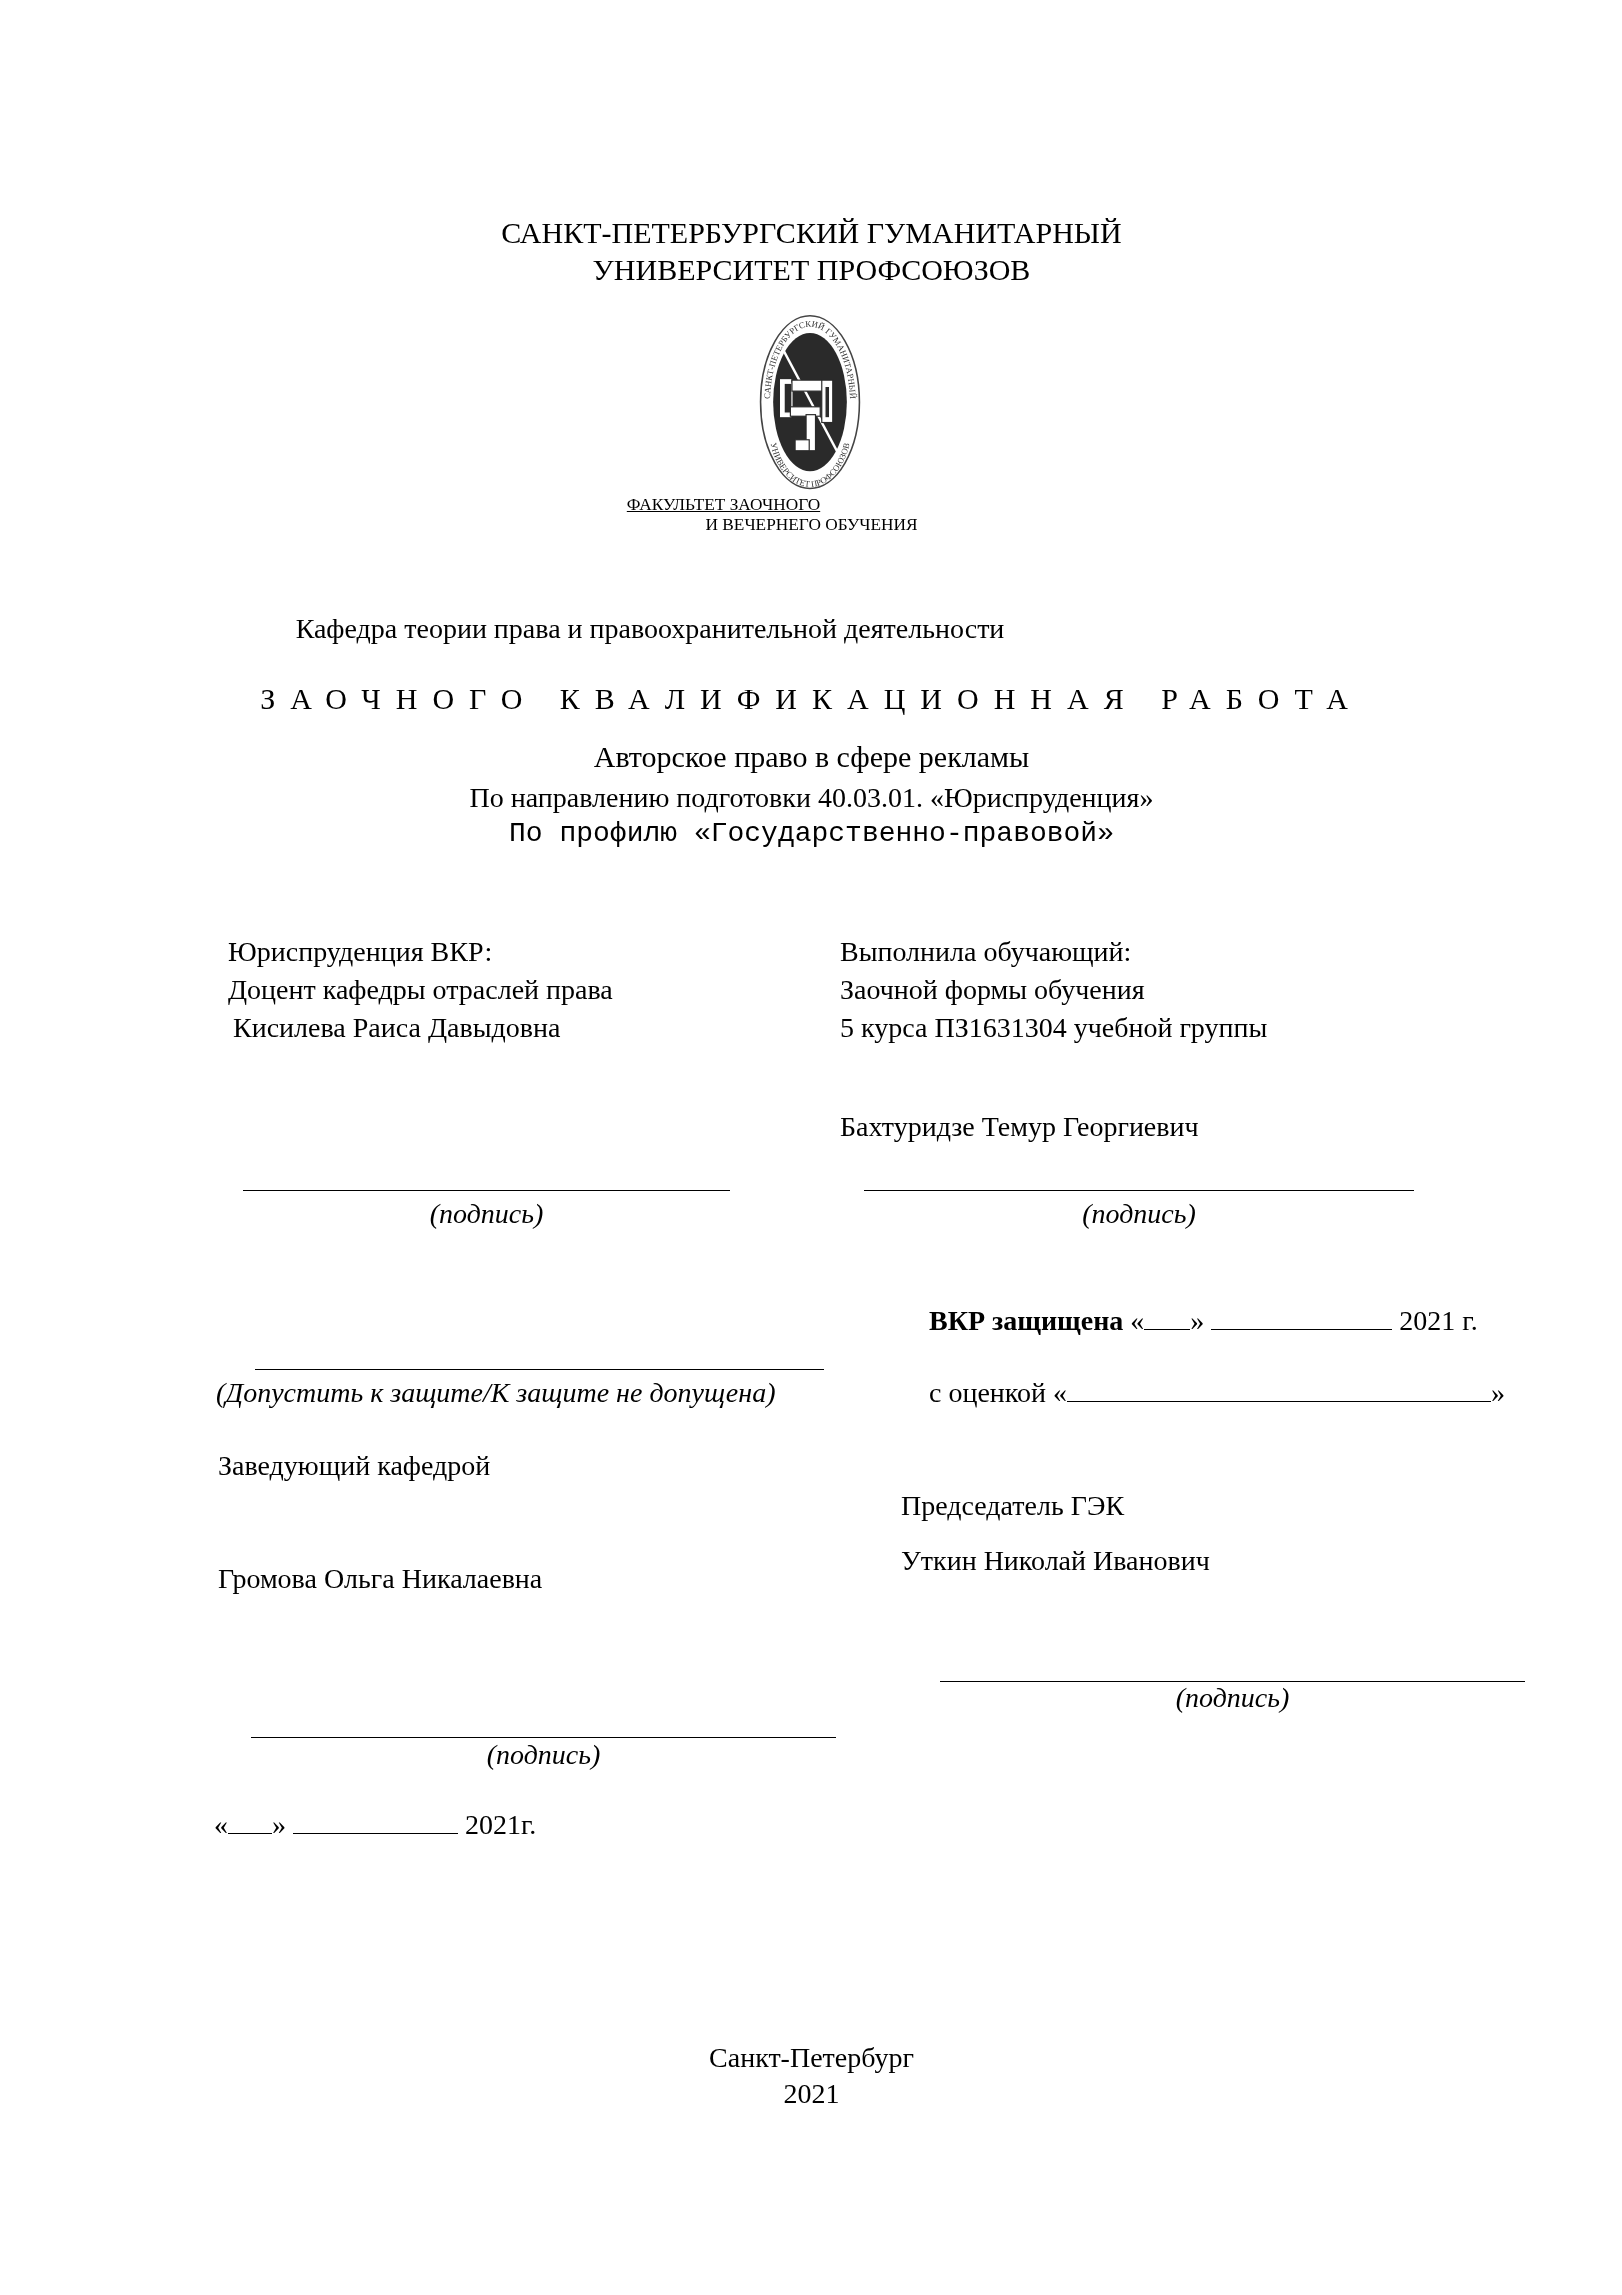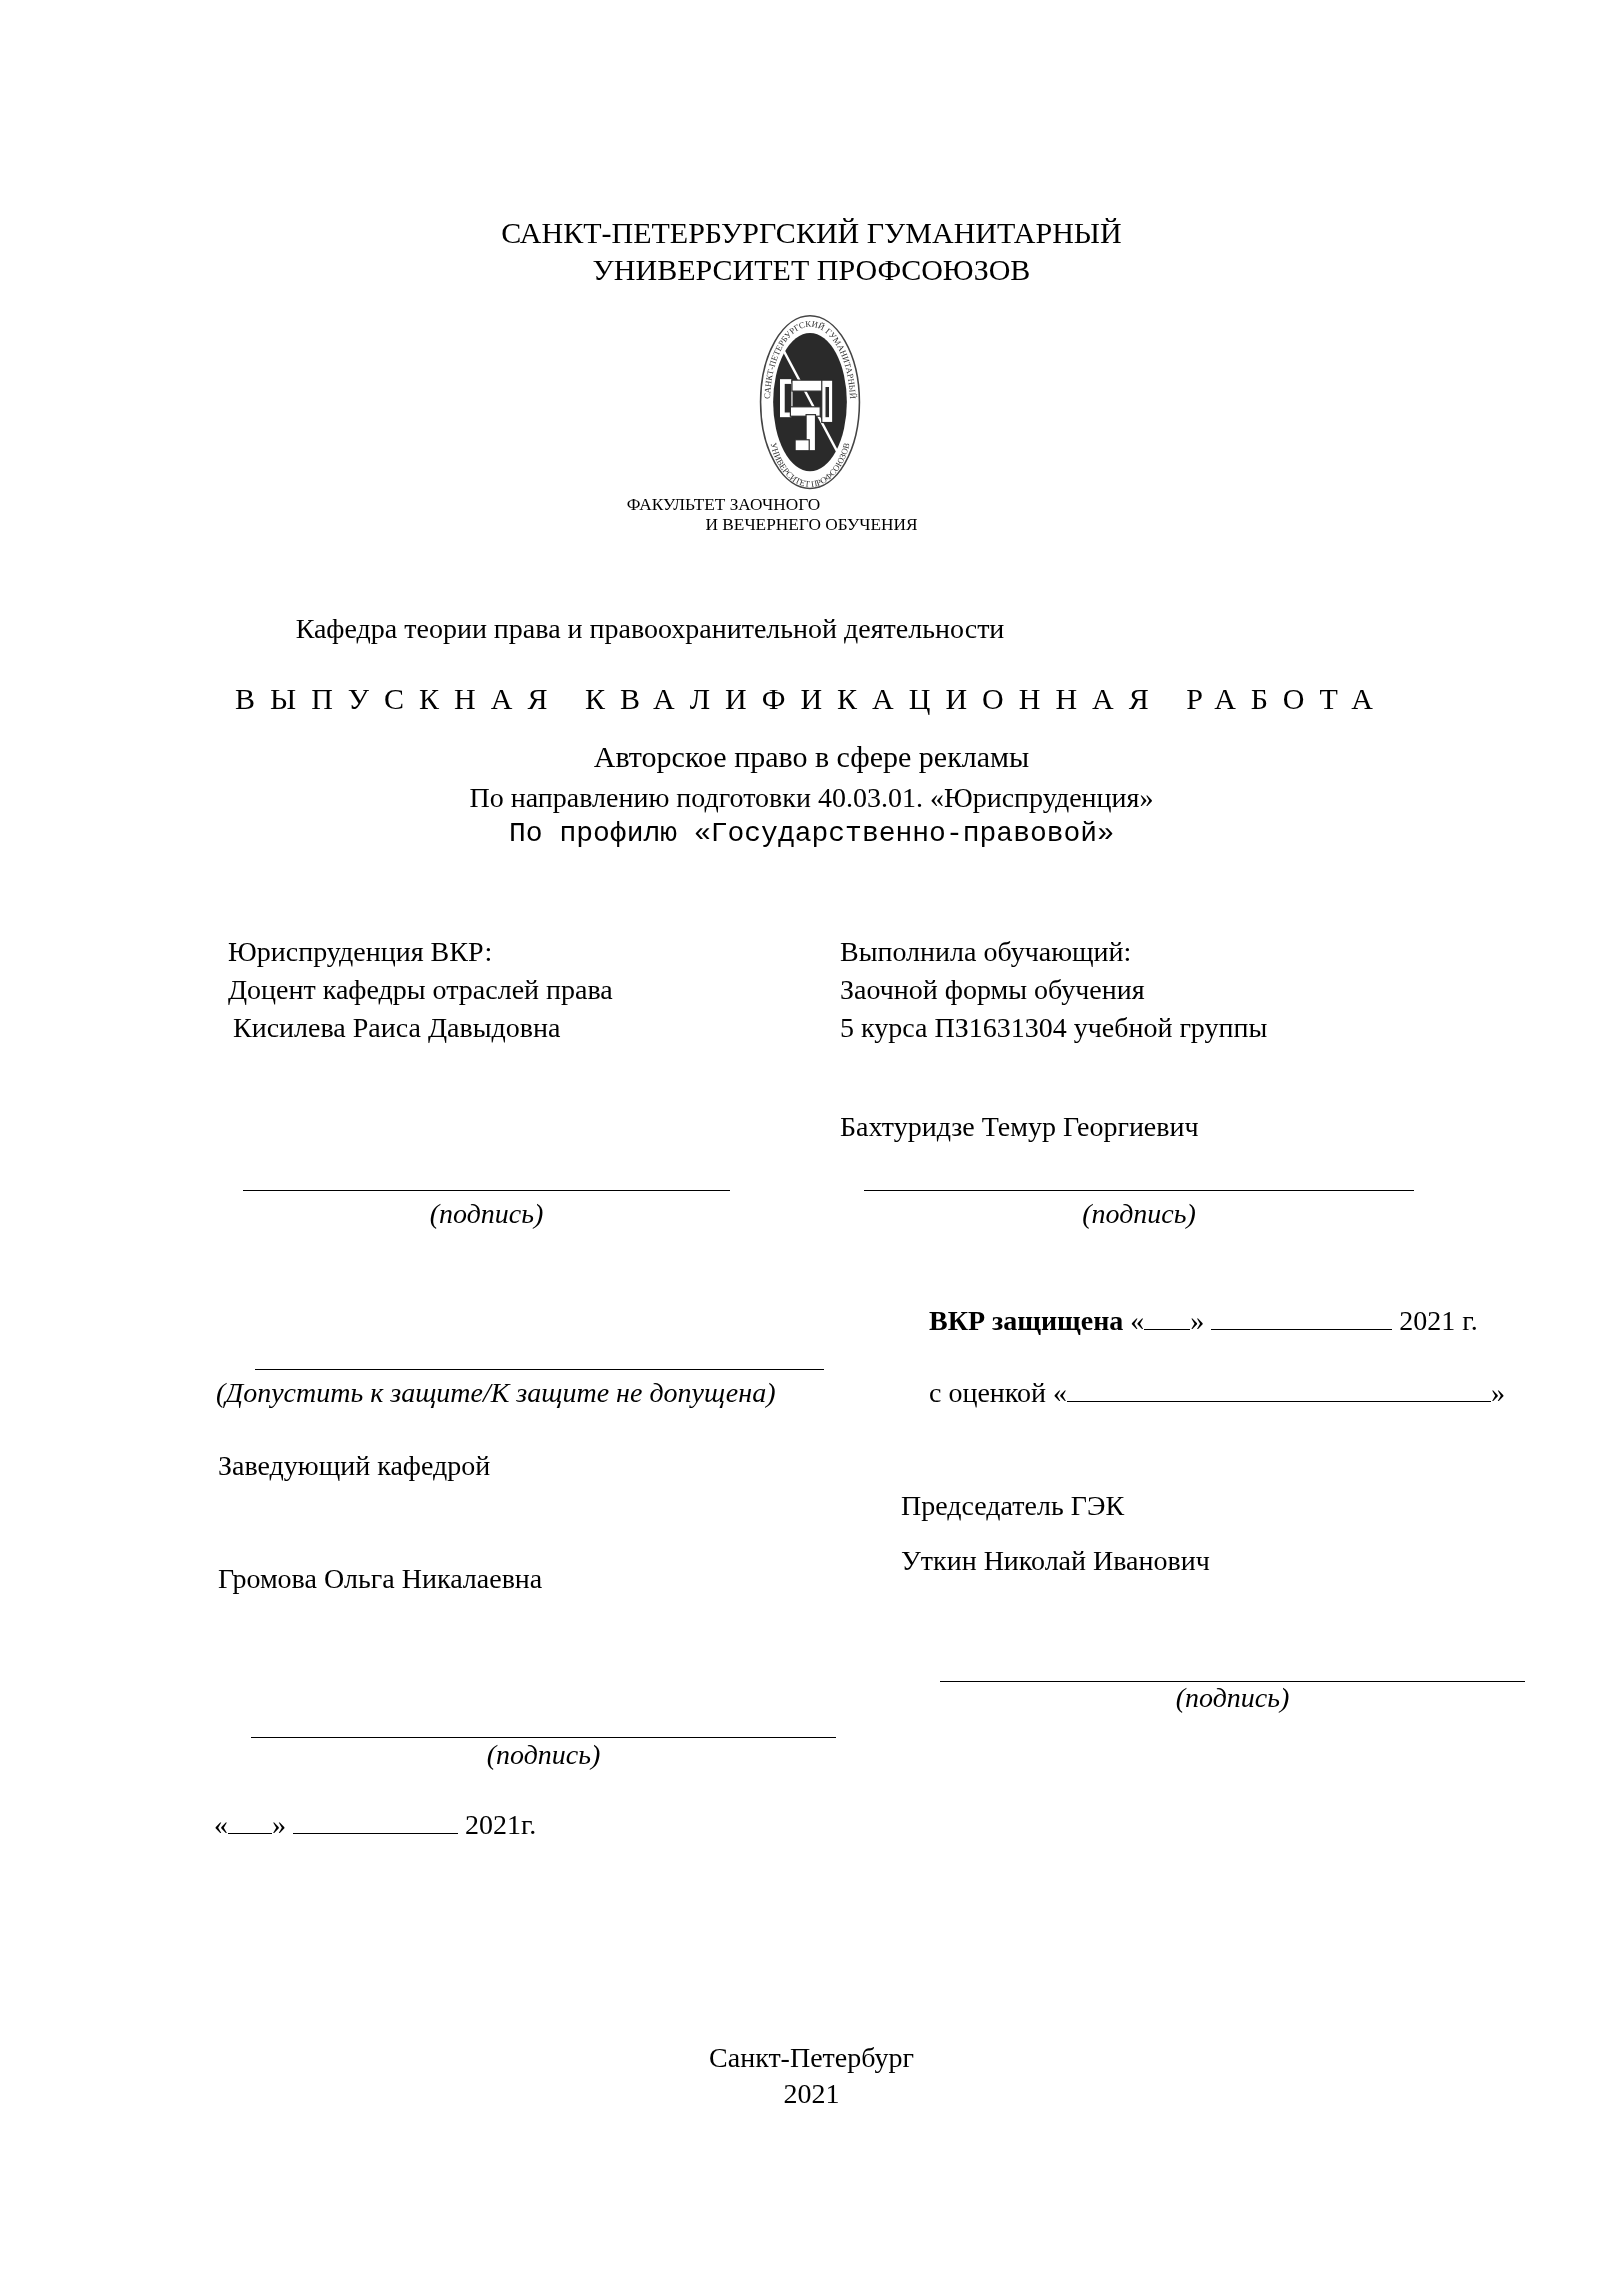--- a/index.html
+++ b/index.html
@@ -44,25 +44,25 @@
     </g>
     <text font-family="Liberation Serif, serif" font-size="11" fill="#333">
       <textPath href="#arcTop" startOffset="50%" text-anchor="middle">САНКТ-ПЕТЕРБУРГСКИЙ ГУМАНИТАРНЫЙ</textPath>
     </text>
     <text font-family="Liberation Serif, serif" font-size="11" fill="#333">
       <textPath href="#arcBot" startOffset="50%" text-anchor="middle">УНИВЕРСИТЕТ ПРОФСОЮЗОВ</textPath>
     </text>
   </svg>
 </div>
 
-<div class="abs c t22" style="left:0; width:1447px; top:495px;">ФАКУЛЬТЕТ ЗАОЧНОГО</div>
+<div class="abs c t22" style="left:0; width:1447px; top:495px;text-decoration:underline;">ФАКУЛЬТЕТ ЗАОЧНОГО</div>
 <div class="abs c t22" style="left:0; width:1623px; top:515px;">И ВЕЧЕРНЕГО ОБУЧЕНИЯ</div>
 
 <div class="abs c t36" style="left:0; width:1300px; top:611px;">Кафедра теории права и правоохранительной деятельности</div>
-<div class="abs c t38 spaced" style="left:0; width:1623px; top:680px;">ВЫПУСКНАЯ КВАЛИФИКАЦИОННАЯ РАБОТА</div>
+<div class="abs c t38 spaced" style="left:0; width:1623px; top:680px;">ЗАОЧНОГО КВАЛИФИКАЦИОННАЯ РАБОТА</div>
 <div class="abs c t38" style="left:0; width:1623px; top:738px;">Авторское право в сфере рекламы</div>
 <div class="abs c t36" style="left:0; width:1623px; top:780px;">По направлению подготовки 40.03.01. «Юриспруденция»</div>
 <div class="abs c t36" style="left:0; width:1623px; top:816px;font-family:Liberation Mono, monospace;">По профилю «Государственно-правовой»</div>
 
 <div class="abs t36" style="left:228px; top:934px;">Юриспруденция ВКР:</div>
 <div class="abs t36" style="left:228px; top:972px;">Доцент кафедры отраслей права</div>
 <div class="abs t36" style="left:233px; top:1010px;">Кисилева Раиса Давыдовна</div>
 
 <div class="abs t36" style="left:840px; top:934px;">Выполнила обучающий:</div>
 <div class="abs t36" style="left:840px; top:972px;">Заочной формы обучения</div>

